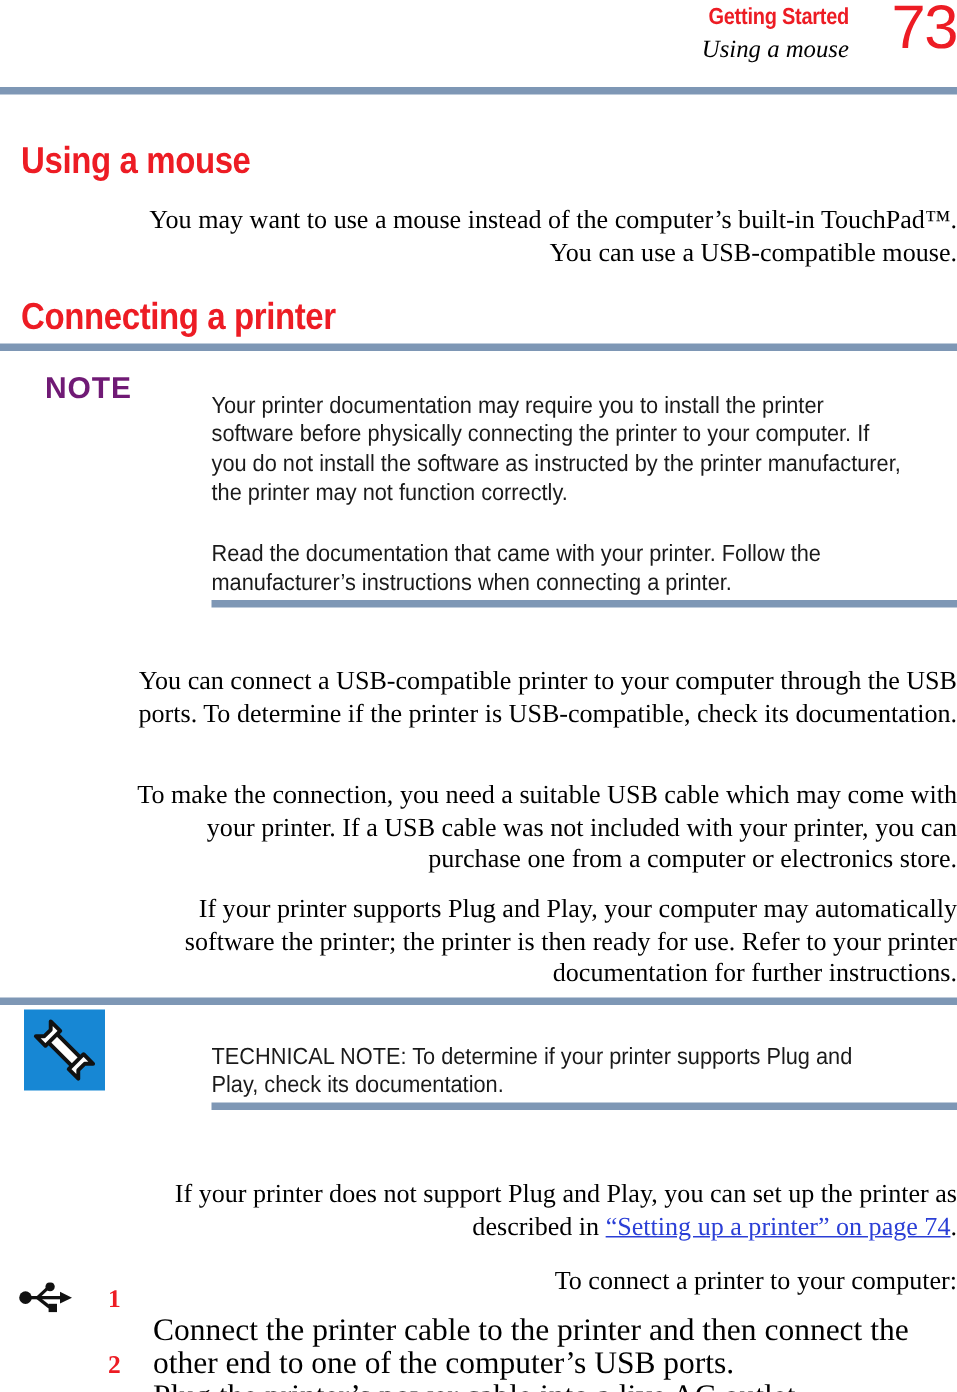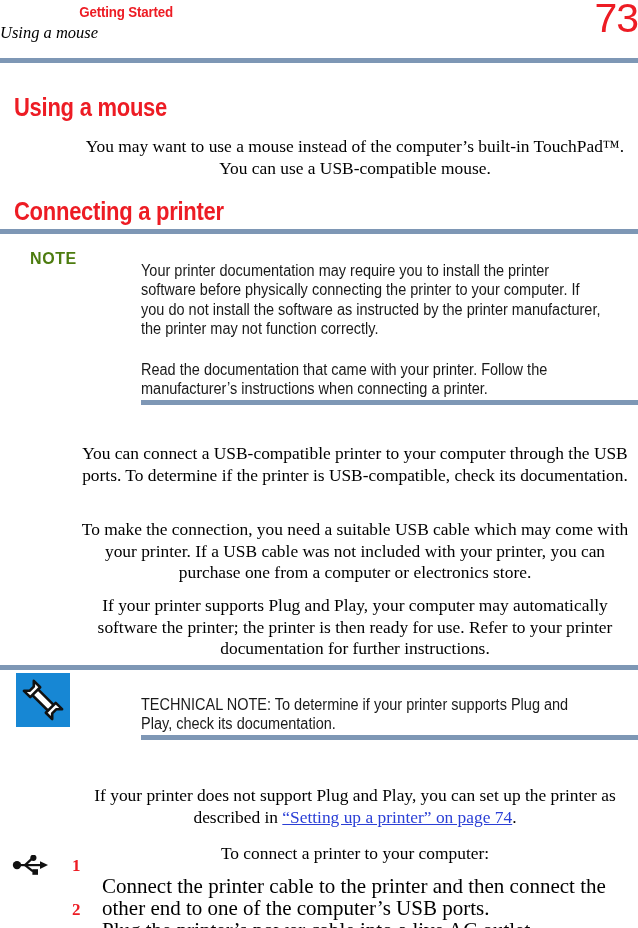--- a/index.html
+++ b/index.html
@@ -29,21 +29,21 @@
     top: 0;
     left: 0;
     width: 638px;
     height: 58px;
   }
   .header-titles {
     position: absolute;
     left: 0;
     top: 2px;
     width: 566px;
-    text-align: left;
+    text-align: right;
   }
   .header-chapter {
     font-family: "Liberation Sans Narrow", "Liberation Sans", "DejaVu Sans", sans-serif;
     font-weight: bold;
     font-size: 15.5px;
     letter-spacing: -0.2px;
     color: #ED1C24;
     line-height: 19px;
     transform: scaleX(0.86);
     transform-origin: right center;
@@ -103,36 +103,36 @@
 
   
   .body-p {
     position: absolute;
     left: 72px;
     width: 566px;
     font-family: "Liberation Serif", "DejaVu Serif", serif;
     font-size: 17.4px;
     line-height: 21.5px;
     color: #000000;
-    text-align: center;
+    text-align: right;
   }
   .link {
     color: #2B3FD6;
     margin-top: 13px;
   }
 
   
   .note-label {
     position: absolute;
     left: 30px;
     font-family: "Liberation Sans Narrow", "Liberation Sans", "DejaVu Sans", sans-serif;
     font-weight: bold;
-    font-size: 16px;
+    font-size: 20px;
     letter-spacing: 0.6px;
-    color: #4d7c0f;
+    color: #701a75;
     line-height: 20px;
   }
   .note-p {
     position: absolute;
     left: 141px;
     width: 497px;
     font-family: "Liberation Sans Narrow", "Liberation Sans", "DejaVu Sans", sans-serif;
     font-size: 15.6px;
     line-height: 19.6px;
     color: #1a1a1a;

